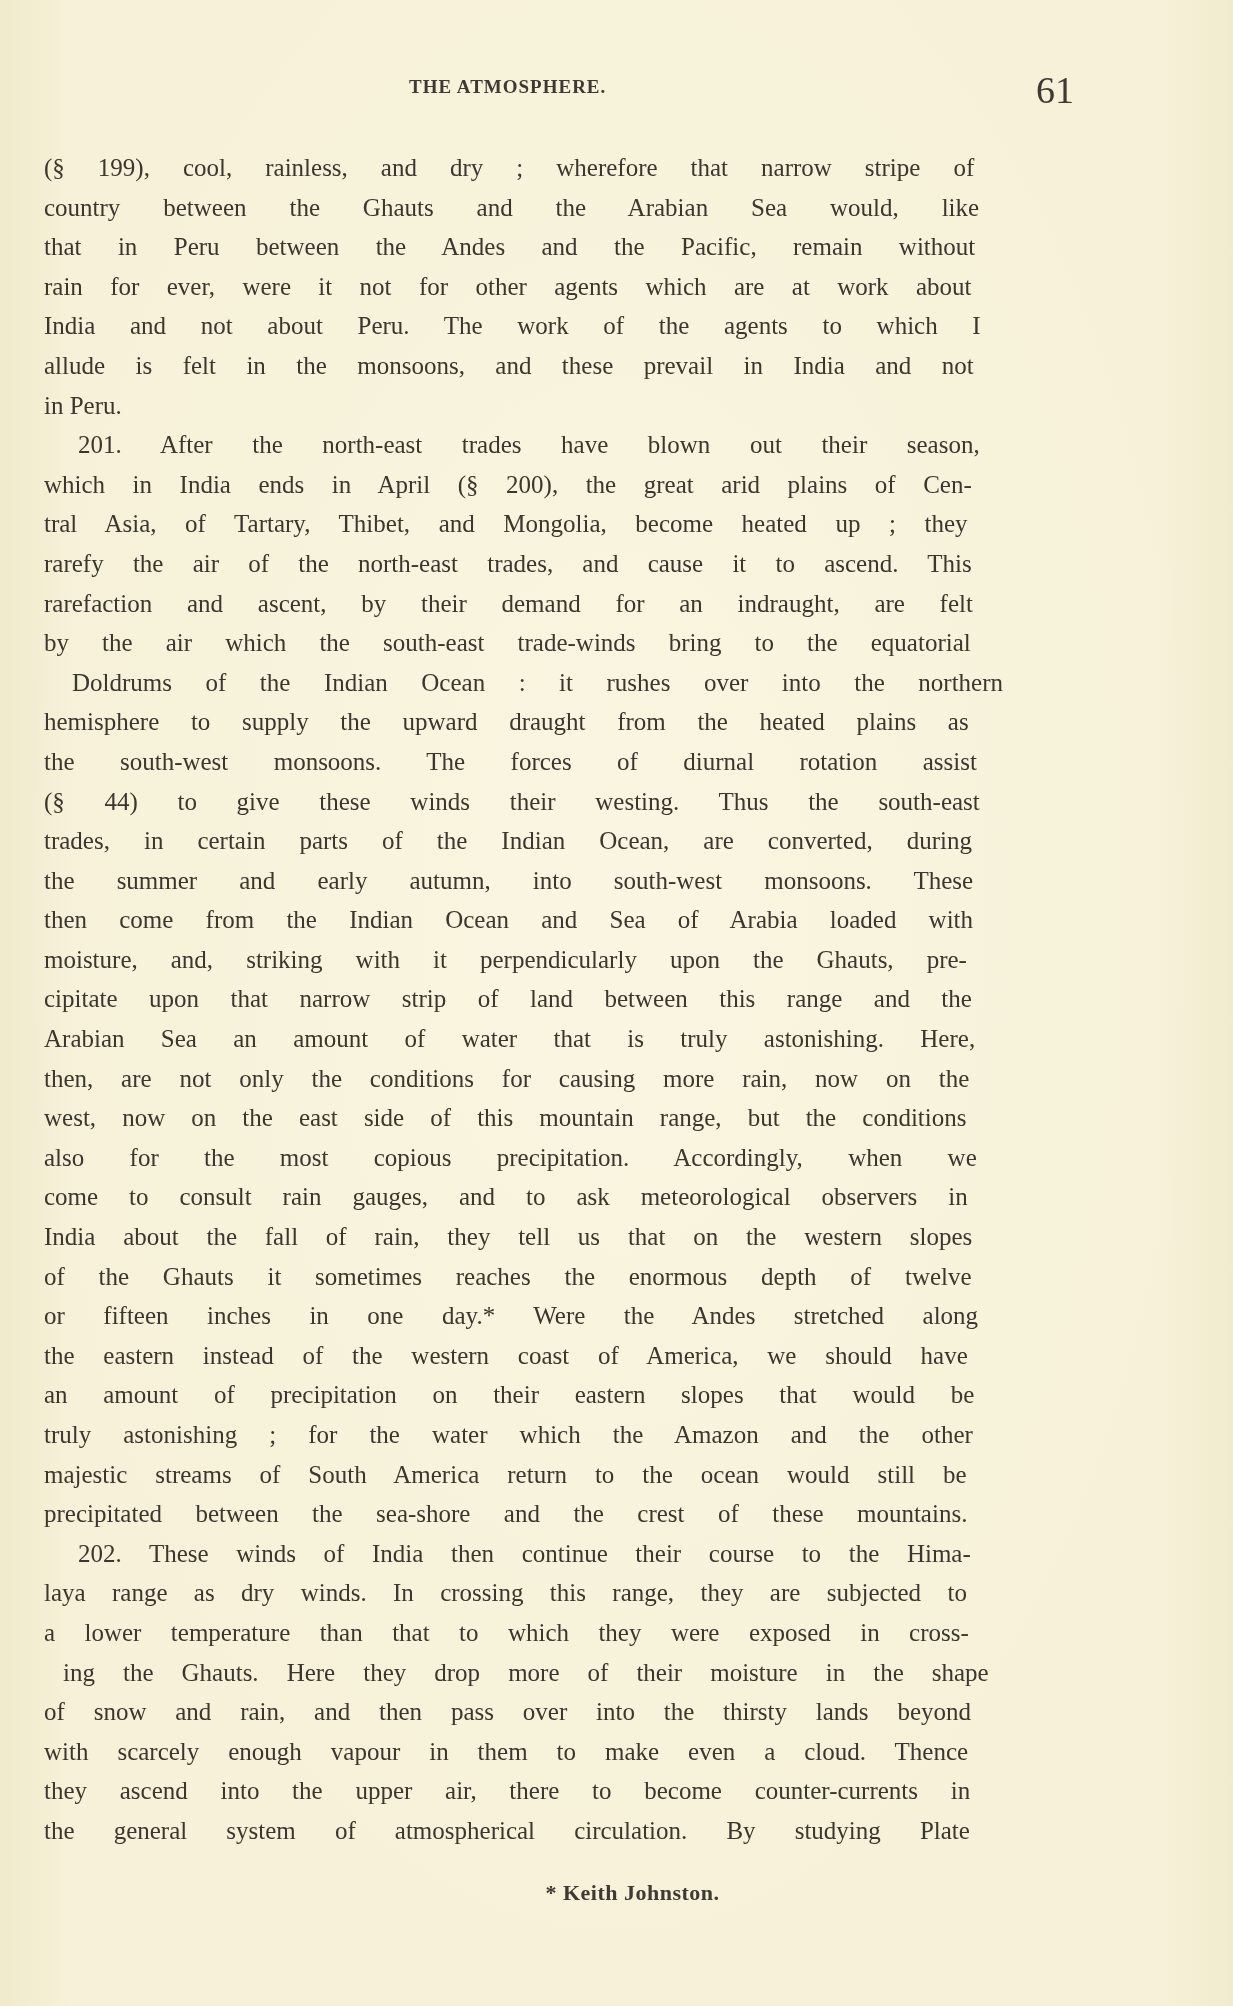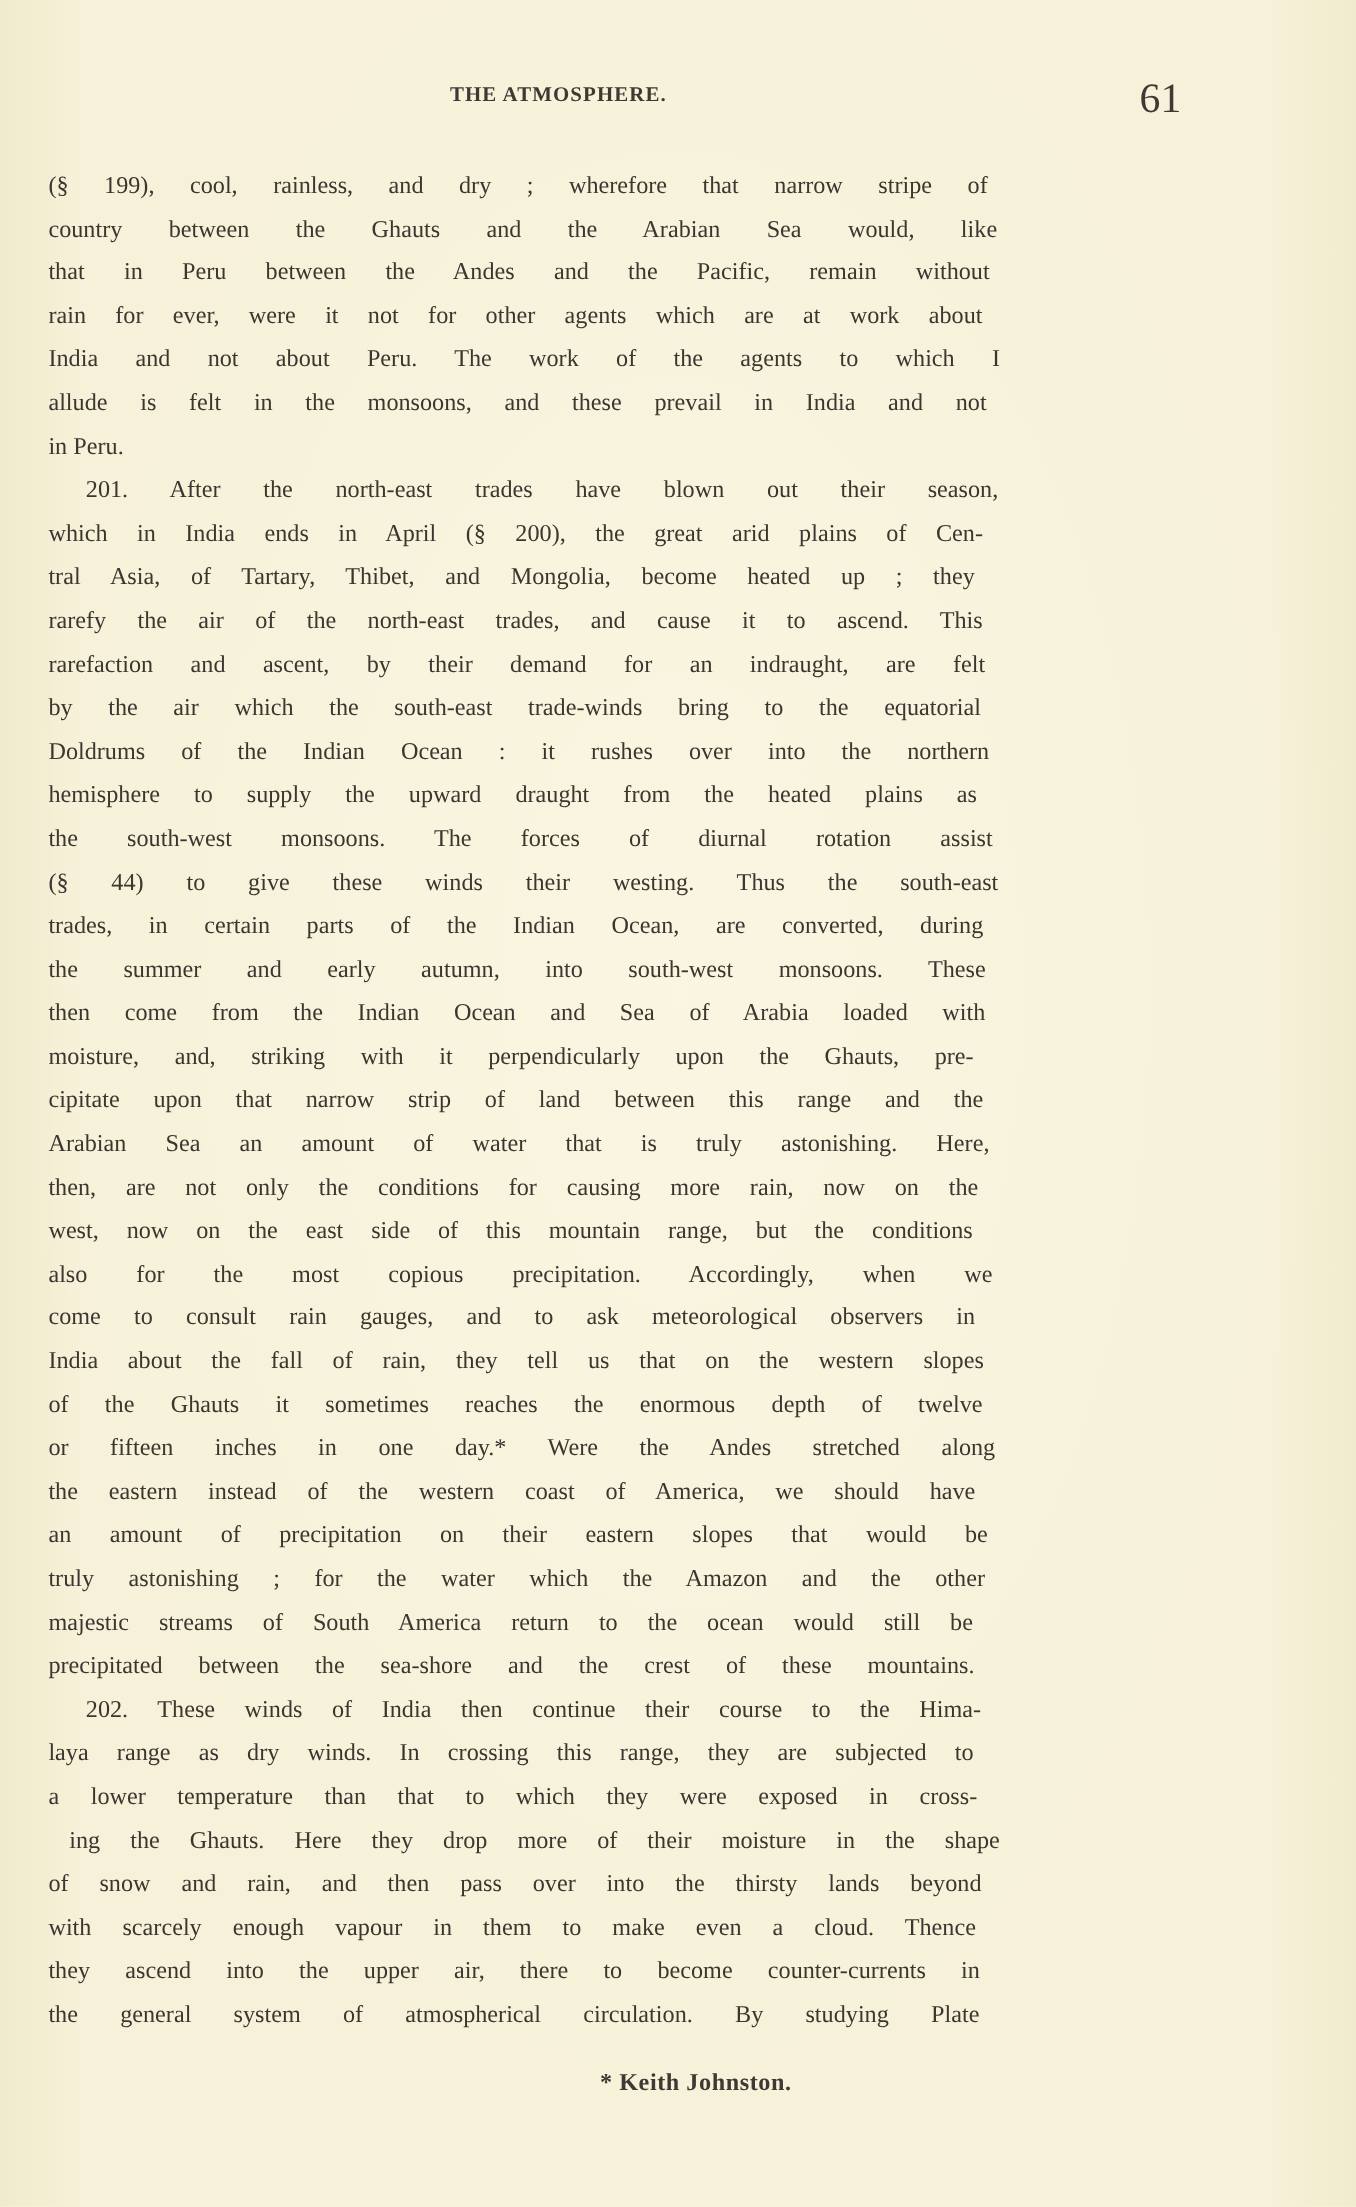--- a/index.html
+++ b/index.html
@@ -49,21 +49,21 @@
   .body-text {
     position: absolute;
     top: 148px;
     left: 44px;
     width: 1032px;
   }
   .line {
     display: block;
     height: 39.6px;
     line-height: 39.6px;
-    font-size: 22px;
+    font-size: 25px;
     text-align: justify;
     text-align-last: justify;
     white-space: nowrap;
     overflow: visible;
     word-spacing: 0px;
   }
   .line.last {
     text-align-last: left;
   }
   .line.indent {
@@ -99,21 +99,21 @@
     <span class="line" style="word-spacing: 21.125px; text-align: left; text-align-last: left;">rain for ever, were it not for other agents which are at work about</span>
     <span class="line" style="word-spacing: 28.3932px; text-align: left; text-align-last: left;">India and not about Peru. The work of the agents to which I</span>
     <span class="line" style="word-spacing: 24.1862px; text-align: left; text-align-last: left;">allude is felt in the monsoons, and these prevail in India and not</span>
     <span class="line last">in Peru.</span>
     <span class="line indent" style="word-spacing: 33.3073px; text-align: left; text-align-last: left;">201. After the north-east trades have blown out their season,</span>
     <span class="line" style="word-spacing: 21.274px; text-align: left; text-align-last: left;">which in India ends in April (§ 200), the great arid plains of Cen-</span>
     <span class="line" style="word-spacing: 22.304px; text-align: left; text-align-last: left;">tral Asia, of Tartary, Thibet, and Mongolia, become heated up ; they</span>
     <span class="line" style="word-spacing: 22.9661px; text-align: left; text-align-last: left;">rarefy the air of the north-east trades, and cause it to ascend. This</span>
     <span class="line" style="word-spacing: 28.4781px; text-align: left; text-align-last: left;">rarefaction and ascent, by their demand for an indraught, are felt</span>
     <span class="line" style="word-spacing: 26.8547px; text-align: left; text-align-last: left;">by the air which the south-east trade-winds bring to the equatorial</span>
-    <span class="line" style="word-spacing: 27.2656px; text-align: right; text-align-last: left;">Doldrums of the Indian Ocean : it rushes over into the northern</span>
+    <span class="line" style="word-spacing: 27.2656px; text-align: right; text-align-last: left; margin-left: 28px;">Doldrums of the Indian Ocean : it rushes over into the northern</span>
     <span class="line" style="word-spacing: 25.4031px; text-align: left; text-align-last: left;">hemisphere to supply the upward draught from the heated plains as</span>
     <span class="line" style="word-spacing: 39.1602px; text-align: left; text-align-last: left;">the south-west monsoons. The forces of diurnal rotation assist</span>
     <span class="line" style="word-spacing: 33.4219px; text-align: left; text-align-last: left;">(§ 44) to give these winds their westing. Thus the south-east</span>
     <span class="line" style="word-spacing: 27.7516px; text-align: left; text-align-last: left;">trades, in certain parts of the Indian Ocean, are converted, during</span>
     <span class="line" style="word-spacing: 35.8379px; text-align: left; text-align-last: left;">the summer and early autumn, into south-west monsoons. These</span>
     <span class="line" style="word-spacing: 25.956px; text-align: center; text-align-last: left;">then come from the Indian Ocean and Sea of Arabia loaded with</span>
     <span class="line" style="word-spacing: 26.7899px; text-align: left; text-align-last: left;">moisture, and, striking with it perpendicularly upon the Ghauts, pre-</span>
     <span class="line" style="word-spacing: 25.2202px; text-align: right; text-align-last: left;">cipitate upon that narrow strip of land between this range and the</span>
     <span class="line" style="word-spacing: 30.075px; text-align: left; text-align-last: left;">Arabian Sea an amount of water that is truly astonishing. Here,</span>
     <span class="line" style="word-spacing: 21.5703px; text-align: left; text-align-last: left;">then, are not only the conditions for causing more rain, now on the</span>

